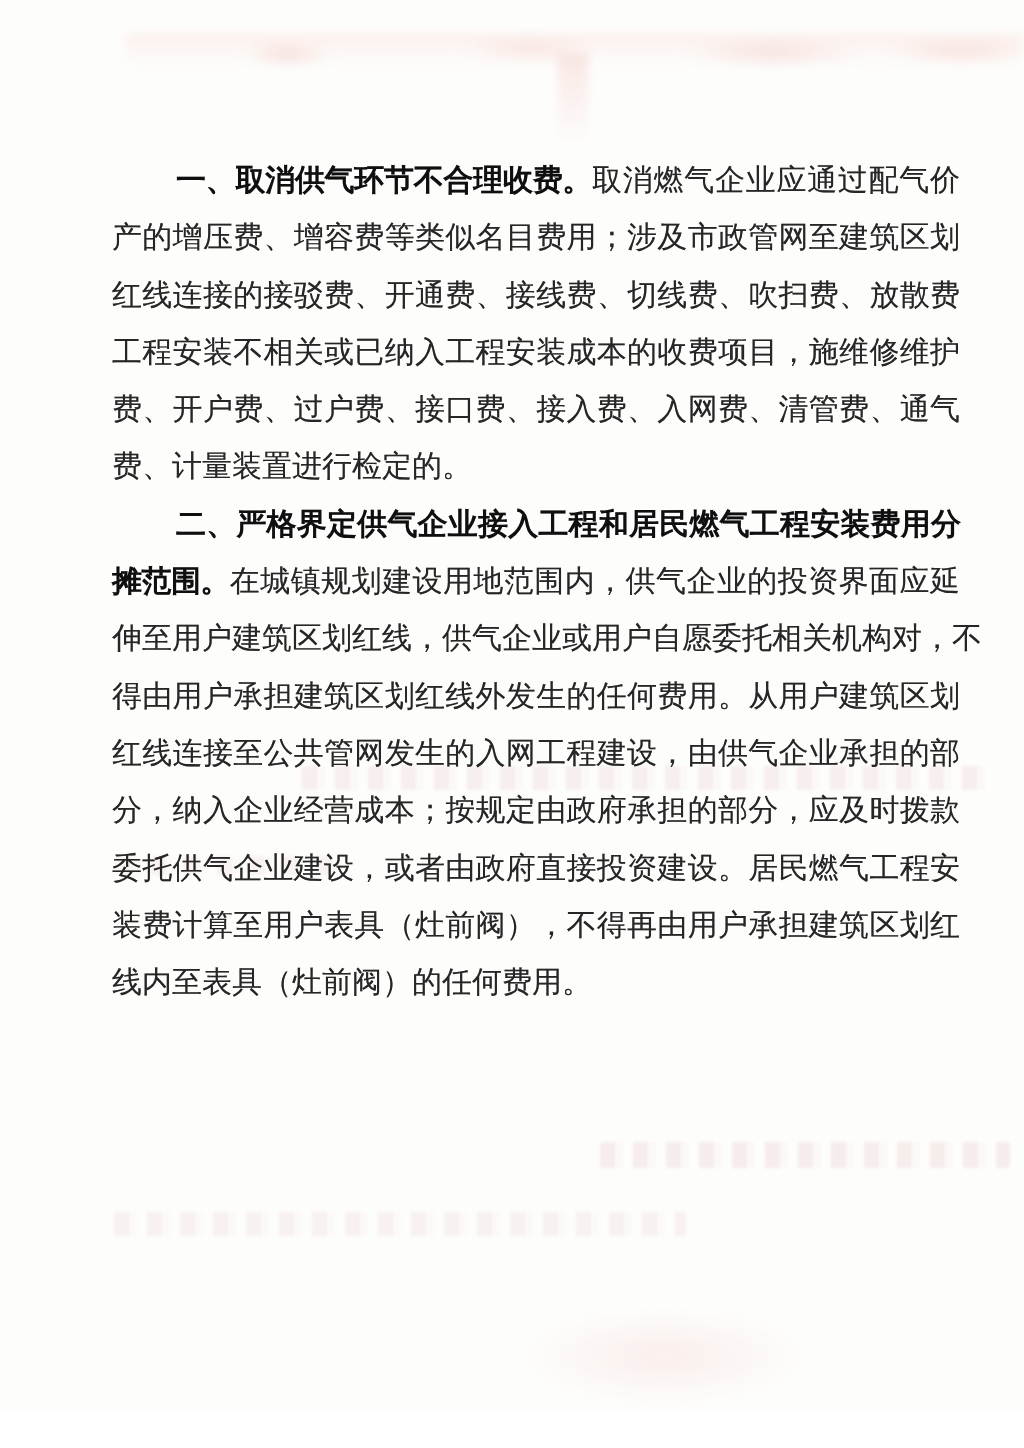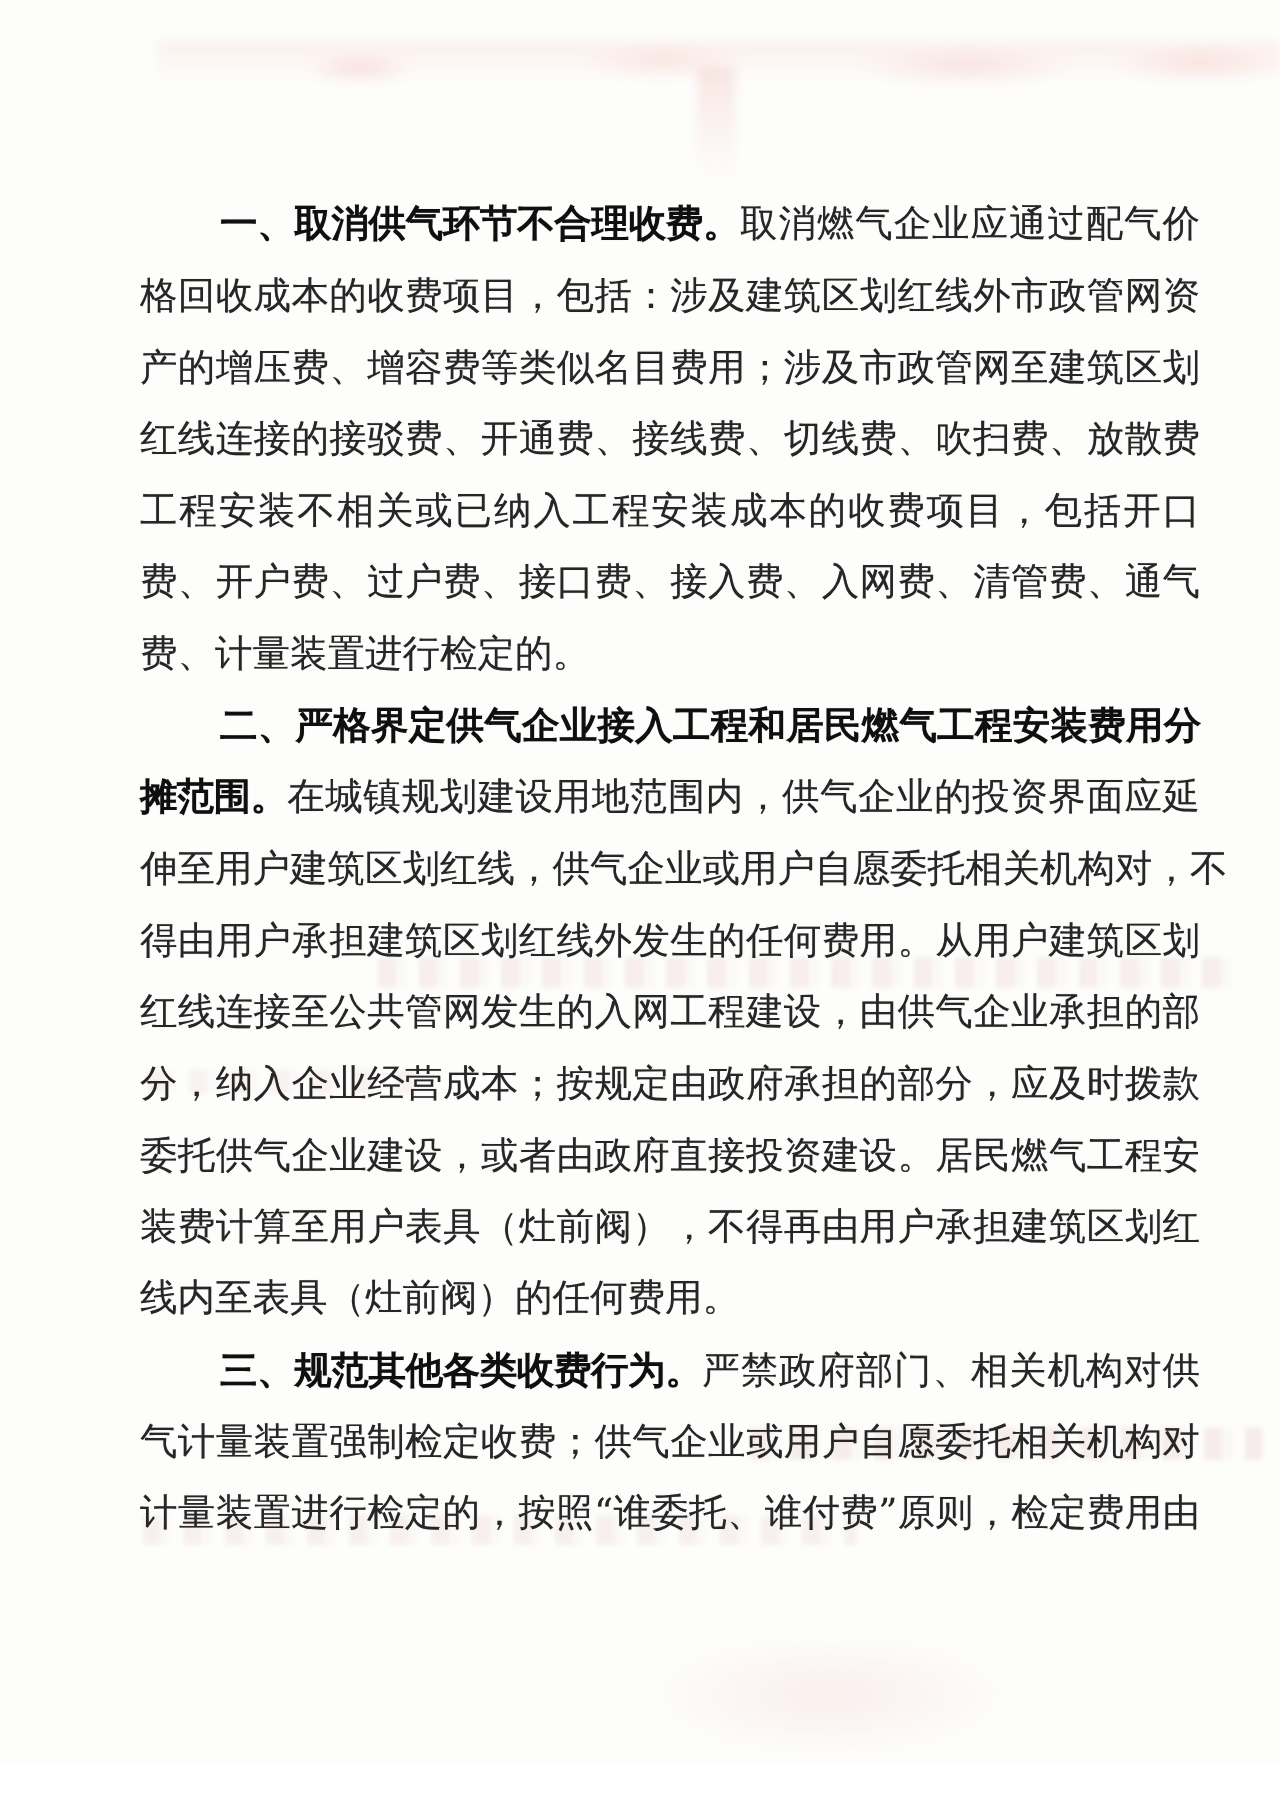--- a/index.html
+++ b/index.html
@@ -92,40 +92,34 @@
   <div class="artifact ghost g1"></div>
   <div class="artifact ghost g3"></div>
   <div class="artifact ghost g2"></div>
   <div class="artifact ghost g4"></div>
   <div class="artifact smudge"></div>
 
   <div class="doc">
 
     <section>
       <div class="line indent"><span class="b">一、取消供气环节不合理收费。</span><span>取消燃气企业应通过配气价</span></div>
-      <div class="line"><span>格回收成本的收费项目，包括：涉及建筑区划红线外市政管网资</span></div>
       <div class="line"><span>产的增压费、增容费等类似名目费用；涉及市政管网至建筑区划</span></div>
       <div class="line"><span>红线连接的接驳费、开通费、接线费、切线费、吹扫费、放散费</span></div>
-      <div class="line"><span>工程安装不相关或已纳入工程安装成本的收费项目，包括开口</span></div>
+      <div class="line"><span>工程安装不相关或已纳入工程安装成本的收费项目，施维修维护</span></div>
       <div class="line"><span>费、开户费、过户费、接口费、接入费、入网费、清管费、通气</span></div>
       <div class="line end"><span>费、计量装置进行检定的。</span></div>
     </section>
 
     <section>
       <div class="line indent"><span class="b">二、严格界定供气企业接入工程和居民燃气工程安装费用分</span></div>
       <div class="line"><span class="b">摊范围。</span><span>在城镇规划建设用地范围内，供气企业的投资界面应延</span></div>
       <div class="line"><span>伸至用户建筑区划红线，供气企业或用户自愿委托相关机构对，不</span></div>
       <div class="line"><span>得由用户承担建筑区划红线外发生的任何费用。从用户建筑区划</span></div>
       <div class="line"><span>红线连接至公共管网发生的入网工程建设，由供气企业承担的部</span></div>
       <div class="line"><span>分，纳入企业经营成本；按规定由政府承担的部分，应及时拨款</span></div>
       <div class="line"><span>委托供气企业建设，或者由政府直接投资建设。居民燃气工程安</span></div>
       <div class="line"><span>装费计算至用户表具（灶前阀），不得再由用户承担建筑区划红</span></div>
       <div class="line end"><span>线内至表具（灶前阀）的任何费用。</span></div>
     </section>
 
-    <section>
-      <div class="line indent"><span class="b">三、规范其他各类收费行为。</span><span>严禁政府部门、相关机构对供</span></div>
-      <div class="line"><span>气计量装置强制检定收费；供气企业或用户自愿委托相关机构对</span></div>
-      <div class="line"><span>计量装置进行检定的，按照“谁委托、谁付费”原则，检定费用由</span></div>
-    </section>
 
   </div>
 </div>
 
 </body></html>

